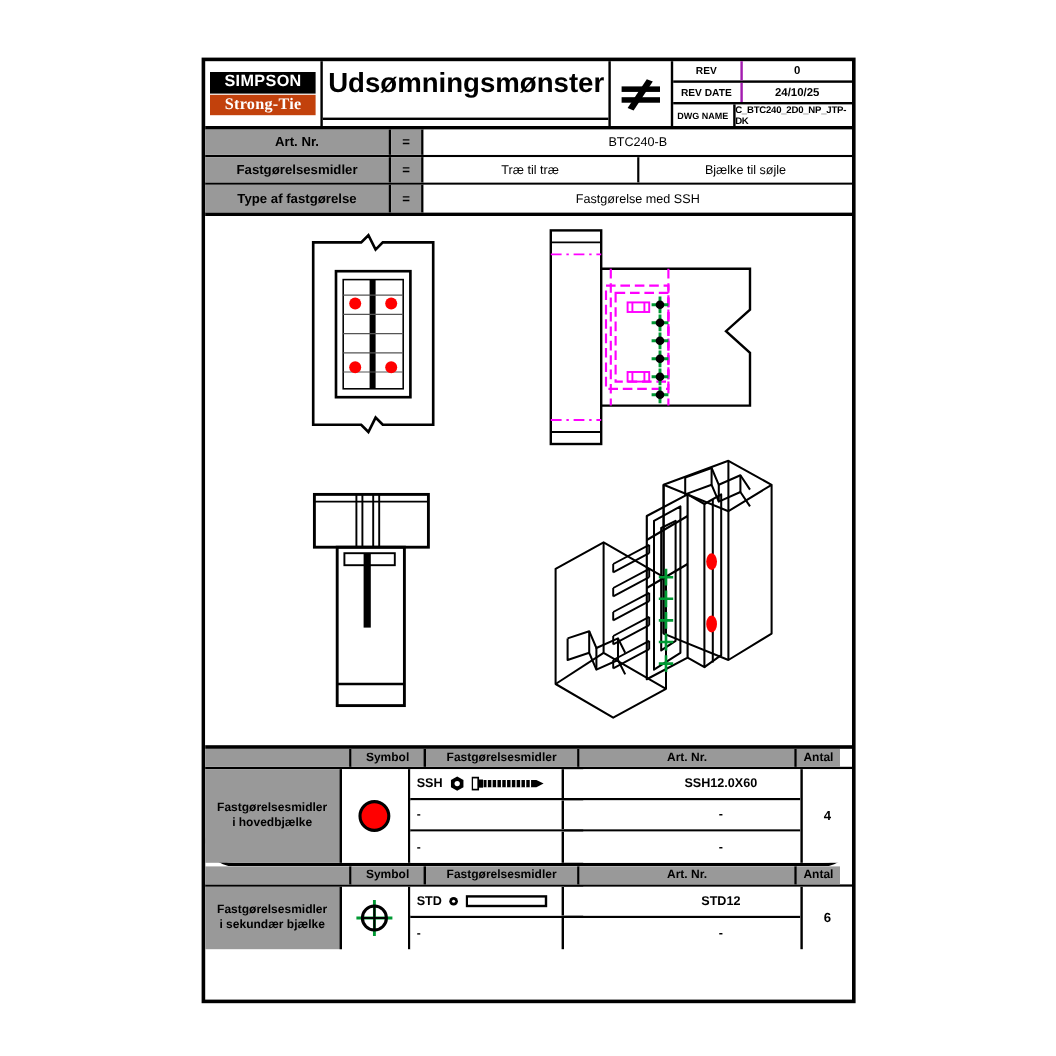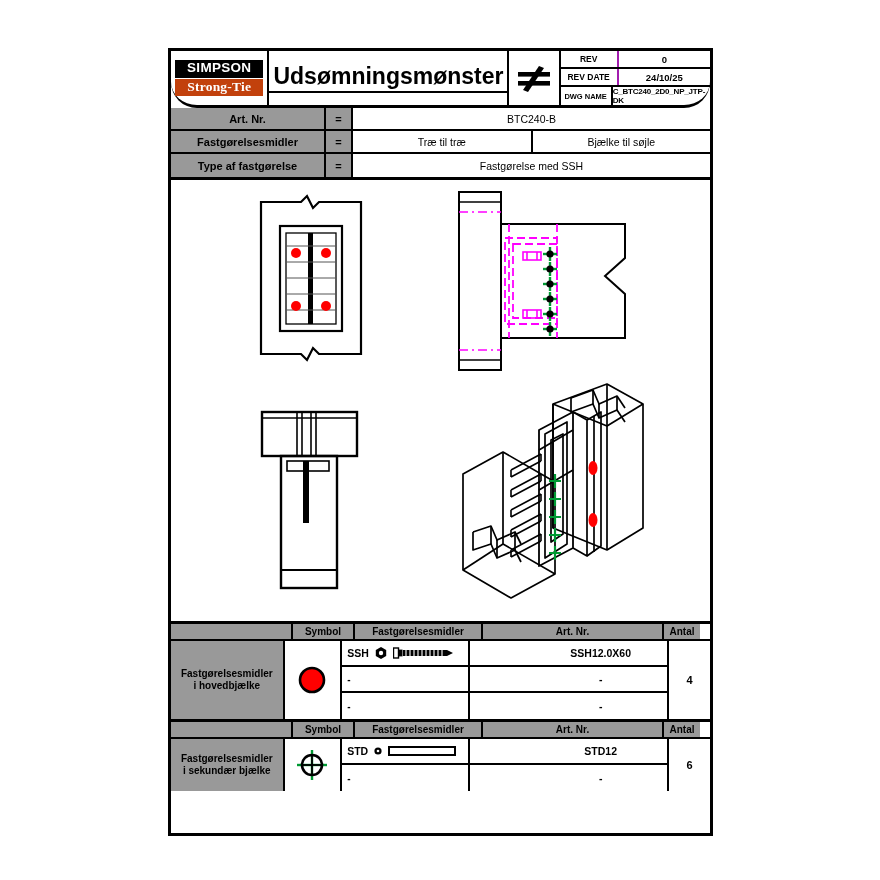--- a/index.html
+++ b/index.html
@@ -15,21 +15,20 @@
     width: 545px; height: 788px;
     border: 3px solid #000;
     background: #fff;
   }
 
   
   .titlebar {
     display: flex;
     height: 57px;
     border-bottom: 3px solid #000;
-    border-radius: 26px;
   }
   .logo-cell {
     width: 100px;
     border-right: 2px solid #000;
     padding: 3px 4px;
     display: flex; flex-direction: column;
     justify-content: center;
   }
   .logo-simpson {
     background: #000; color: #fff;
@@ -47,21 +46,21 @@
     line-height: 1.1;
   }
   .title-cell {
     flex: 1;
     display: flex; align-items: center; justify-content: center;
     border-right: 2px solid #000;
   }
   .title-text {
     font-size: 23px; font-weight: bold;
     border-bottom: 2.5px solid #000;
-    padding: 0 4px 1px 4px;
+    padding: 0 4px 16px 4px;
     line-height: 1.15;
     white-space: nowrap;
   }
   .proj-cell {
     width: 52px;
     border-right: 2px solid #000;
     display: flex; align-items: center; justify-content: center;
   }
   .rev-block { width: 152px; display: flex; flex-direction: column; }
   .rev-row { display: flex; height: 19px; border-bottom: 2px solid #000; }
@@ -116,21 +115,21 @@
   .drawings {
     position: relative;
     height: 444px;
     border-bottom: 3px solid #000;
     background: #fff;
     overflow: hidden;
   }
   .dwg { position: absolute; }
 
   
-  .ftable { border-bottom: 3px solid #000; }
+  .ftable { border-bottom: 3px solid #000; border-radius: 24px; }
   .ftable:last-child { border-bottom: none; }
   .fhead { display: flex; height: 17px; border-bottom: 2px solid #000; }
   .fhcell {
     background: #999999;
     border-right: 2px solid #000;
     display: flex; align-items: center; justify-content: center;
     font-size: 10px; font-weight: bold;
   }
   .fhcell:last-child { border-right: none; }
   .c-name { width: 122px; }

